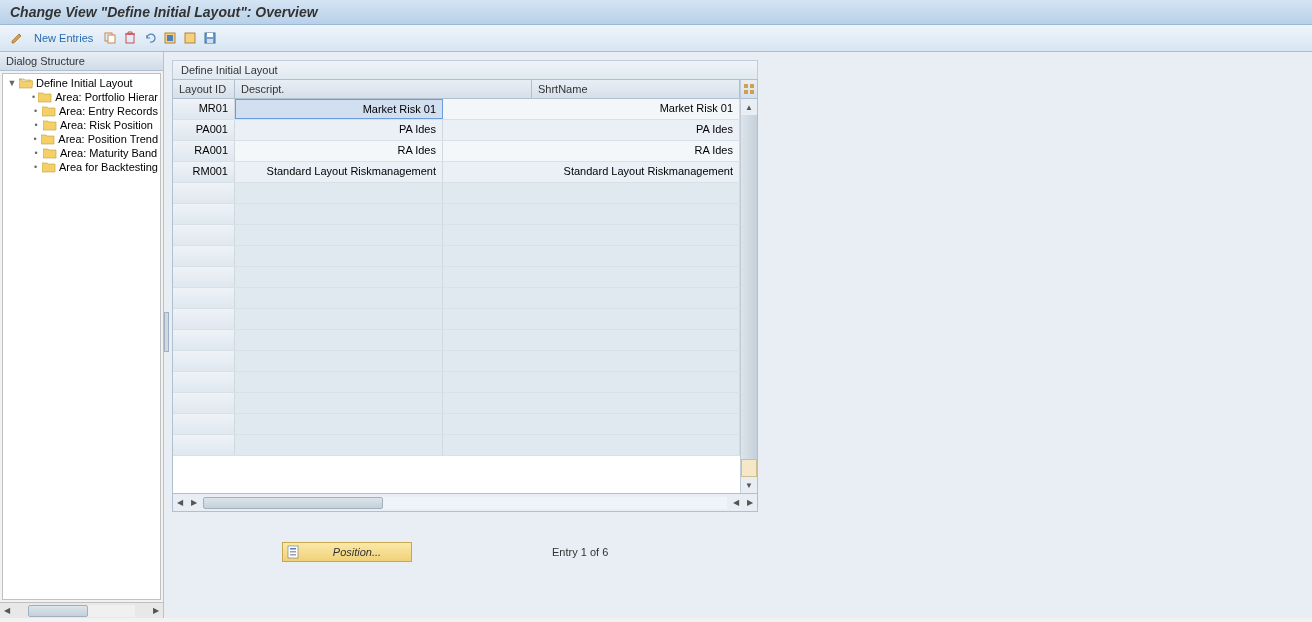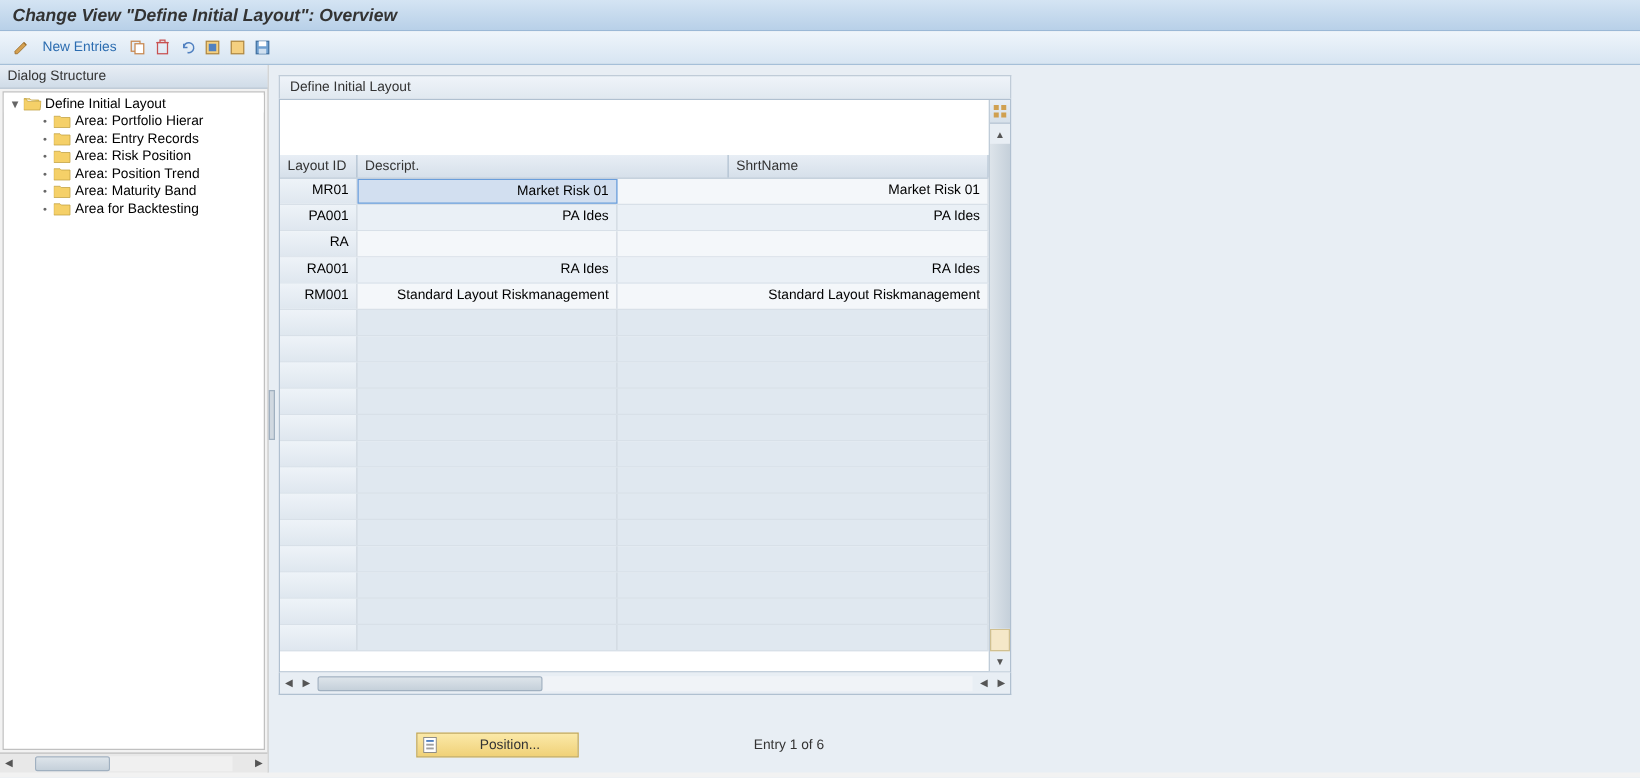--- a/index.html
+++ b/index.html
@@ -54,21 +54,21 @@
       font-size: 18px;
       font-weight: bold;
       opacity: 0.7;
       pointer-events: none;
     }
     .main-container {
       display: flex;
       height: calc(100% - 56px);
     }
     .sidebar {
-      width: 215px;
+      width: 164px;
       background: #f2f2f2;
       border-right: 1px solid #c0c0c0;
       display: flex;
       flex-direction: column;
     }
     .sidebar-header {
       background: linear-gradient(to bottom, #e8eef5, #d0dce8);
       padding: 3px 6px;
       border-bottom: 1px solid #b0c0d0;
       color: #333;
@@ -169,21 +169,20 @@
       border: 1px solid #b0c0d0;
       background: #fff;
     }
     .table-main {
       flex: 1;
     }
     .table-header {
       display: flex;
       background: linear-gradient(to bottom, #e8eef5, #d6e0ea);
       border-bottom: 1px solid #b0c0d0;
-      margin-top: 44px;
     }
     .th {
       padding: 3px 6px;
       border-right: 1px solid #b0c0d0;
       color: #333;
     }
     .th-layout { width: 62px; }
     .th-short { width: 208px; }
     .th-desc { flex: 1; }
     .table-body {
@@ -288,20 +287,21 @@
     }
     .position-btn {
       display: flex;
       align-items: center;
       background: linear-gradient(to bottom, #fbe9a8, #f0d178);
       border: 1px solid #c5a850;
       border-radius: 0;
       padding: 2px 4px;
       width: 130px;
       cursor: pointer;
+      font-style: italic;
     }
     .position-btn-icon {
       width: 16px;
       height: 14px;
       margin-right: 4px;
     }
     .position-btn-label {
       flex: 1;
       text-align: center;
       color: #333;
@@ -458,25 +458,20 @@
               <div class="td td-layout">MR01</div>
               <div class="td td-short selected">Market Risk 01</div>
               <div class="td td-desc">Market Risk 01</div>
             </div>
             <div class="tr">
               <div class="td td-layout">PA001</div>
               <div class="td td-short">PA Ides</div>
               <div class="td td-desc">PA Ides</div>
             </div>
             <div class="tr">
-              <div class="td td-layout">RA</div>
-              <div class="td td-short"></div>
-              <div class="td td-desc"></div>
-            </div>
-            <div class="tr">
               <div class="td td-layout">RA001</div>
               <div class="td td-short">RA Ides</div>
               <div class="td td-desc">RA Ides</div>
             </div>
             <div class="tr">
               <div class="td td-layout">RM001</div>
               <div class="td td-short">Standard Layout Riskmanagement</div>
               <div class="td td-desc">Standard Layout Riskmanagement</div>
             </div>
             <div class="tr empty">

